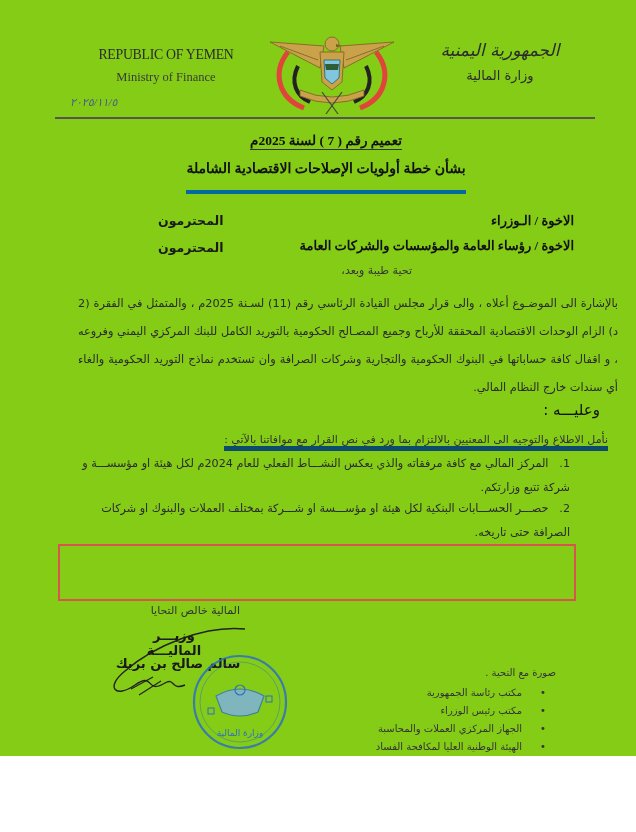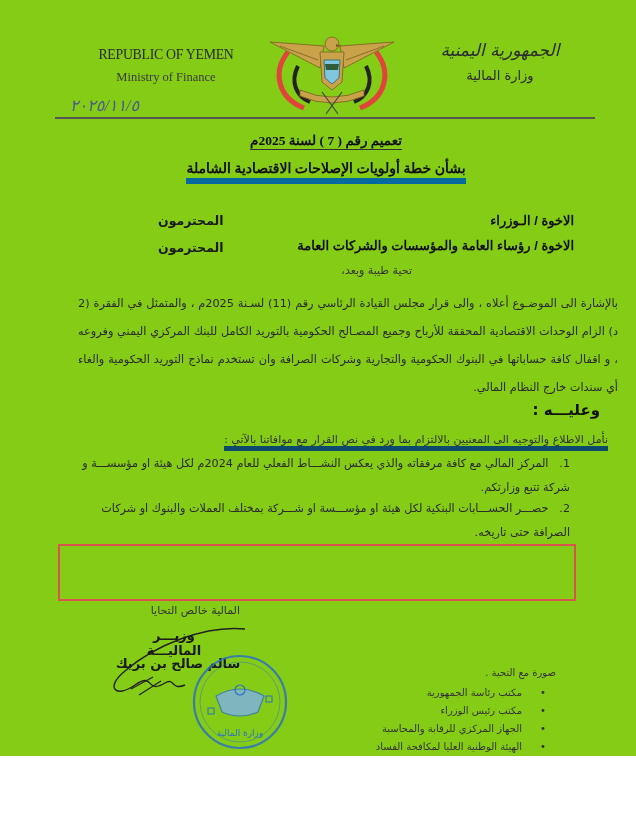--- a/index.html
+++ b/index.html
@@ -15,44 +15,44 @@
   .lh-en { position: absolute; left: 86px; top: 46px; width: 160px; text-align: center; font-family: "Liberation Serif", serif; color: #2b2b2b; }
   .lh-en .rep { font-size: 15px; letter-spacing: -0.3px; transform: scaleX(0.92); display: block; }
   .lh-en .min { font-size: 12.5px; margin-top: 7px; display: block; color: #3a3a3a; }
 
   .lh-ar { position: absolute; left: 420px; top: 40px; width: 160px; text-align: center; direction: rtl; font-family: "DejaVu Serif", serif; color: #2b2b2b; }
   .lh-ar .rep { font-size: 17px; font-style: italic; display: block; letter-spacing: 1px; }
   .lh-ar .min { font-size: 13px; display: block; margin-top: 8px; font-family: "DejaVu Sans", sans-serif; }
 
   .emblem { position: absolute; left: 264px; top: 32px; width: 136px; height: 84px; }
 
-  .ref-no { position: absolute; left: 70px; top: 96px; font-family: "Liberation Serif", serif; font-size: 16px; color: #4a5a8a; letter-spacing: 1px; font-style: italic; }
+  .ref-no { position: absolute; left: 70px; top: 96px; font-family: "Liberation Serif", serif; font-size: 11px; color: #4a5a8a; letter-spacing: 1px; font-style: italic; }
   .head-rule { position: absolute; left: 55px; top: 117px; width: 540px; height: 1.5px; background: #555; }
 
   
   .title { position: absolute; width: 636px; left: 0; text-align: center; direction: rtl; font-family: Liberation Serif, serif; font-weight: bold; color: #111; margin-left: 8px; }
   .title1 { top: 132px; font-size: 13.5px; }
   .title1 span { border-bottom: 1px solid #333; padding-bottom: 1px; }
   .title2 { top: 160px; font-size: 14px; }
-  .title2 span { border-bottom: 6px solid #0369a1; padding-bottom: 2px; }
+  .title2 span { border-bottom: 4px solid #0369a1; padding-bottom: 14px; }
 
   
-  .addr { position: absolute; direction: rtl; font-family: Liberation Sans, sans-serif; font-weight: bold; font-size: 13px; color: #111; }
+  .addr { position: absolute; direction: rtl; font-family: Liberation Serif, serif; font-weight: bold; font-size: 13px; color: #111; }
   .addr-row1 { top: 213px; right: 62px; }
   .addr-row2 { top: 238px; right: 62px; }
   .honor { position: absolute; direction: rtl; font-family: "DejaVu Sans", sans-serif; font-weight: bold; font-size: 12.5px; }
   .honor1 { top: 213px; left: 158px; }
   .honor2 { top: 240px; left: 158px; }
 
   .greet { position: absolute; top: 264px; right: 224px; direction: rtl; font-size: 11px; color: #333; font-family: "DejaVu Sans", sans-serif; }
 
   
   .para { position: absolute; top: 290px; left: 78px; width: 540px; direction: rtl; text-align: justify; font-size: 11.3px; line-height: 28px; color: #2a2a2a; font-family: "DejaVu Sans", sans-serif; }
 
-  .wa { position: absolute; top: 401px; right: 36px; direction: rtl; font-family: "DejaVu Sans", sans-serif; font-weight: bold; font-size: 15px; color: #111; }
+  .wa { position: absolute; top: 401px; right: 36px; direction: rtl; font-family: "DejaVu Sans", sans-serif; font-weight: normal; font-size: 15px; color: #111; }
 
   .instr { position: absolute; top: 433px; right: 28px; direction: rtl; font-size: 11px; color: #333; font-family: "DejaVu Sans", sans-serif; border-bottom: 5px solid #0c4a6e; }
 
   .list { position: absolute; left: 70px; width: 500px; direction: rtl; font-size: 11.2px; line-height: 24px; color: #2a2a2a; font-family: "DejaVu Sans", sans-serif; }
   .list .num { display: inline-block; width: 18px; }
   .item1 { top: 452px; }
   .item2 { top: 497px; }
   .item3 { top: 546px; left: 70px; width: 500px; }
   .hl-box { position: absolute; left: 58px; top: 544px; width: 518px; height: 57px; border: 2px solid #d9534f; }
 
@@ -159,17 +159,17 @@
     <rect x="18" y="56" width="6" height="6" fill="none" stroke="#2e6fc4" stroke-width="1"></rect>
     <rect x="76" y="44" width="6" height="6" fill="none" stroke="#2e6fc4" stroke-width="1"></rect>
     <text x="50" y="84" text-anchor="middle" font-size="9" fill="#2e6fc4" font-family="DejaVu Sans, sans-serif">وزارة المالية</text>
   </svg>
 
   <div class="cc">
     <div class="cc-title">صورة مع التحية .</div>
     <ul>
       <li><span class="dot">•</span><span>مكتب رئاسة الجمهورية</span></li>
       <li><span class="dot">•</span><span>مكتب رئيس الوزراء</span></li>
-      <li><span class="dot">•</span><span>الجهاز المركزي للرقابة والمحاسبة</span></li>
+      <li><span class="dot">•</span><span>الجهاز المركزي العملات والمحاسبة</span></li>
       <li><span class="dot">•</span><span>الهيئة الوطنية العليا لمكافحة الفساد</span></li>
     </ul>
   </div>
 </div>
 
 </body></html>

